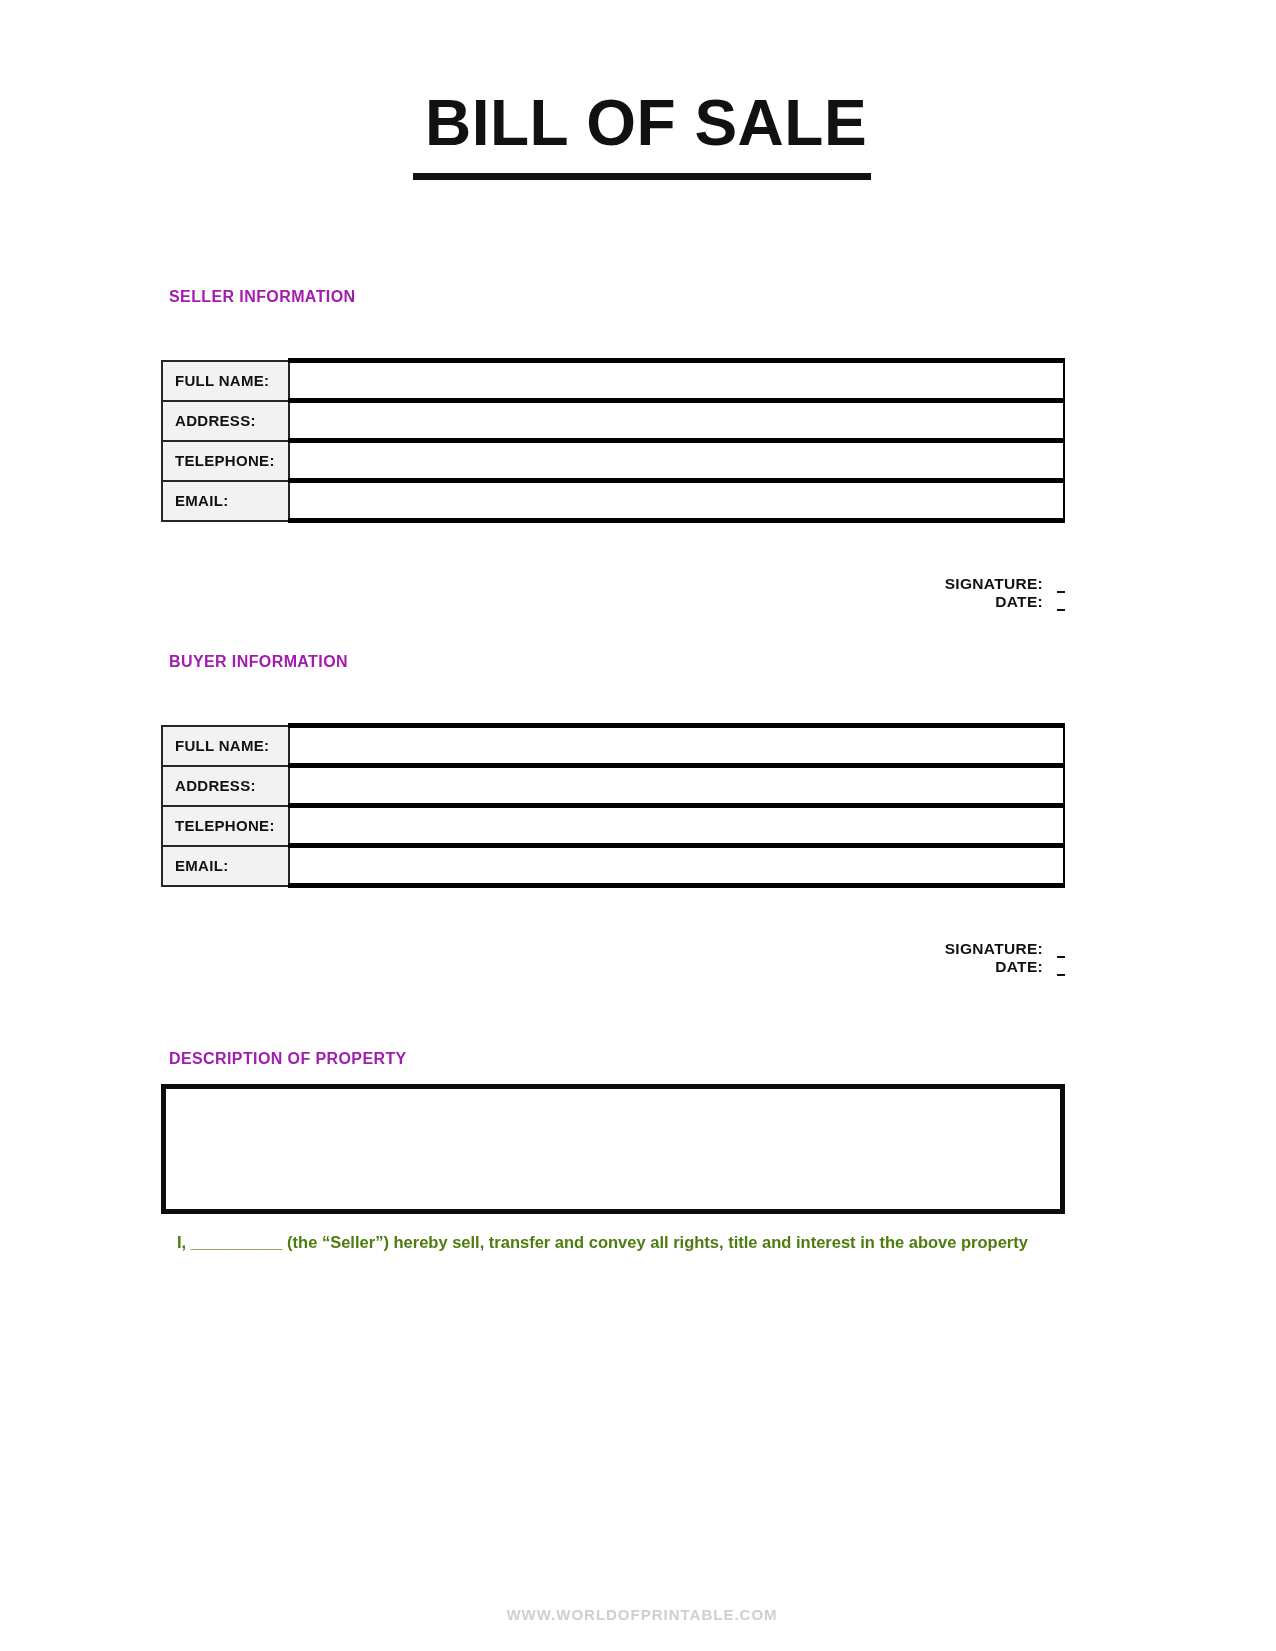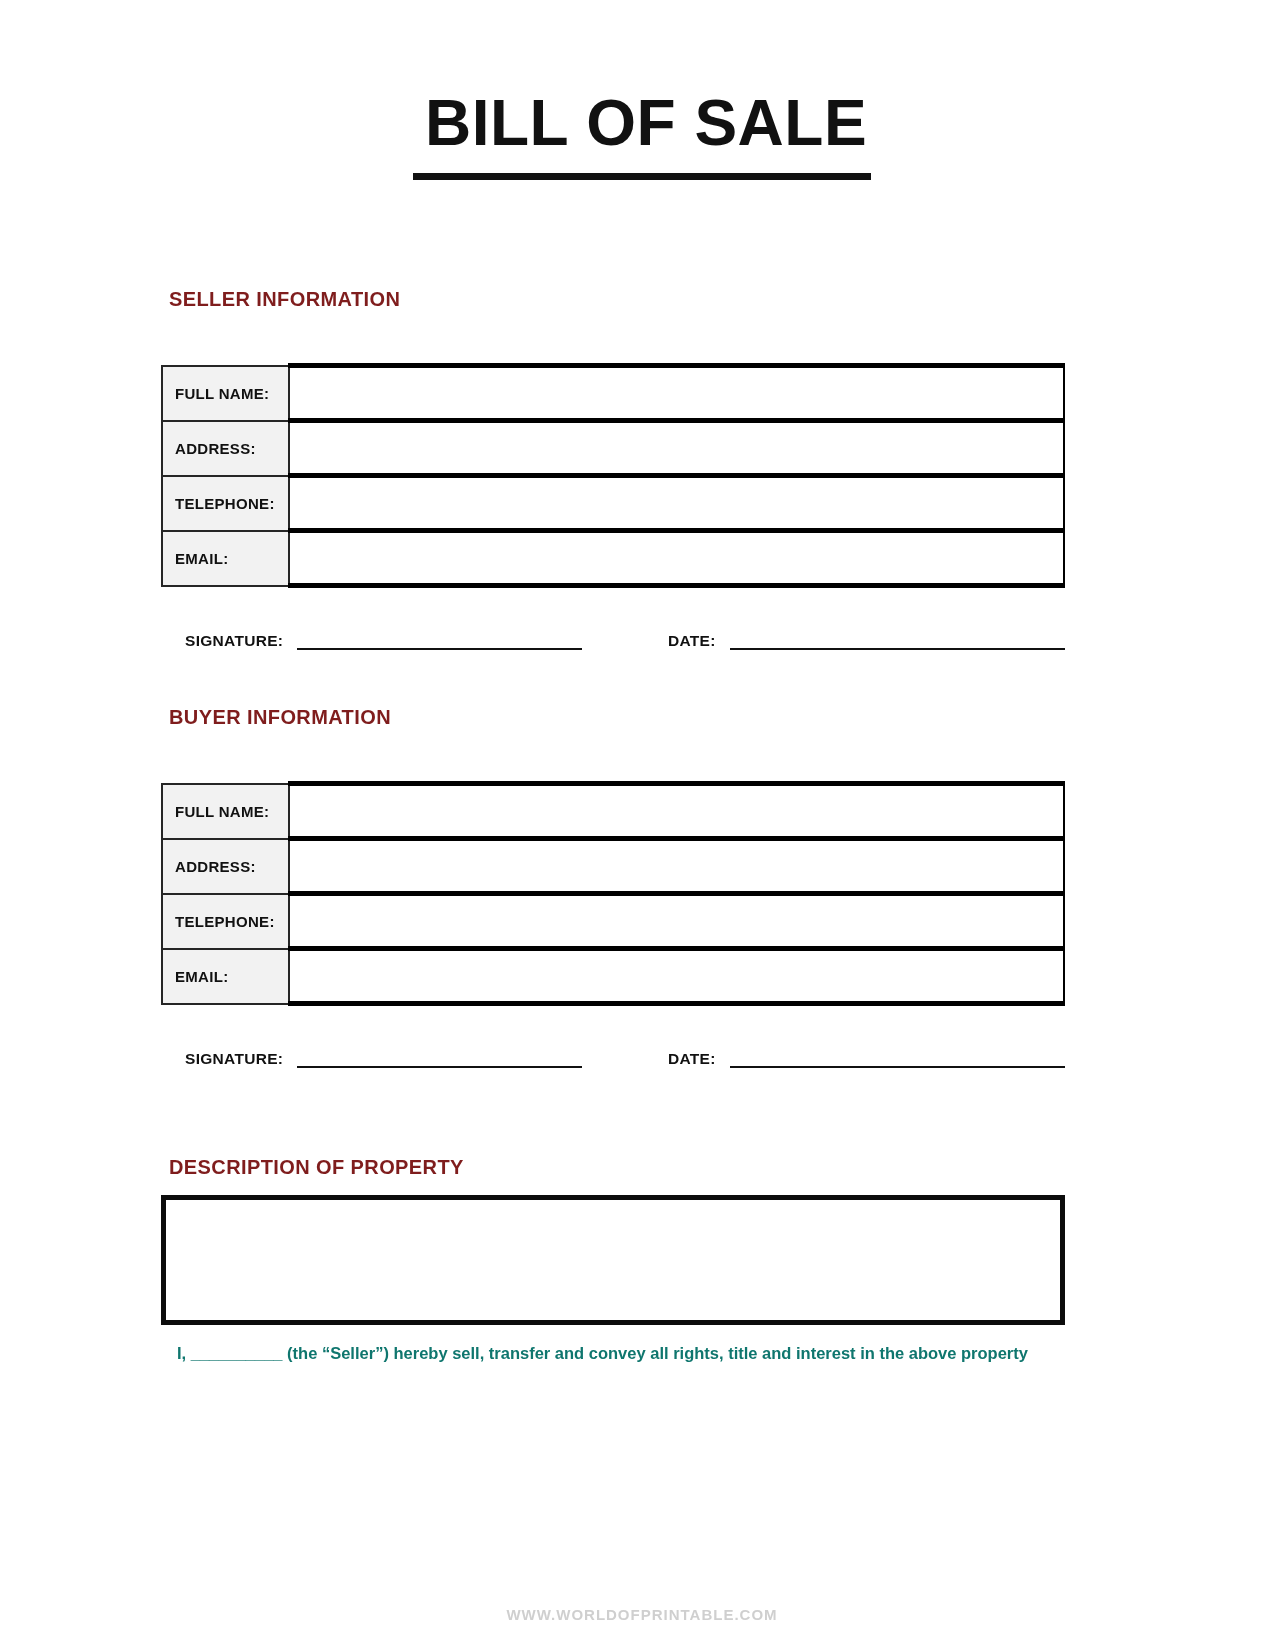--- a/index.html
+++ b/index.html
@@ -29,60 +29,61 @@
   .title-rule {
     width: 458px;
     height: 7px;
     background: #111111;
     margin: 16px auto 0 auto;
   }
 
   
   .section-heading {
     margin: 0;
-    font-size: 20px;
+    font-size: 16px;
     font-weight: bold;
     letter-spacing: 0.4px;
-    color: #7f1d1d;
+    color: #a21caf;
   }
   .seller-heading   { margin-top: 108px; }
   .buyer-heading    { margin-top: 56px; }
   .property-heading { margin-top: 88px; }
 
   
   .info-table {
     width: 100%;
     border-collapse: collapse;
     margin-top: 52px;
   }
   .info-table td.lbl {
     width: 127px;
-    height: 55px;
+    height: 40px;
     background: #f2f2f2;
     border: 2px solid #262626;
     font-weight: bold;
     font-size: 15px;
     letter-spacing: 0.3px;
     padding: 0 12px;
     color: #111111;
     white-space: nowrap;
   }
   .info-table td.val {
     background: #ffffff;
     border-top: 5px solid #000000;
     border-bottom: 5px solid #000000;
     border-right: 2px solid #000000;
   }
 
   
   .sig-row {
     display: flex;
-    margin-top: 40px;
+    margin-top: 52px;
     align-items: flex-end;
     height: 22px;
+    flex-direction: column;
   }
   .sig-group { display: flex; flex: 1; align-items: flex-end; }
   .sig-group + .sig-group { margin-left: 70px; }
   .sig-label {
     font-weight: bold;
     font-size: 15.5px;
     letter-spacing: 0.3px;
     white-space: nowrap;
   }
   .sig-line {
@@ -98,21 +99,21 @@
     height: 130px;
     border: 5px solid #0c0c0c;
     background: #ffffff;
   }
 
   
   .legal {
     font-size: 16.5px;
     font-weight: bold;
     line-height: 1.45;
-    color: #0f766e;
+    color: #4d7c0f;
   }
   .legal .line { display: block; }
 
   
   .footer {
     position: absolute;
     left: 0;
     right: 0;
     bottom: 28px;
     text-align: center;

